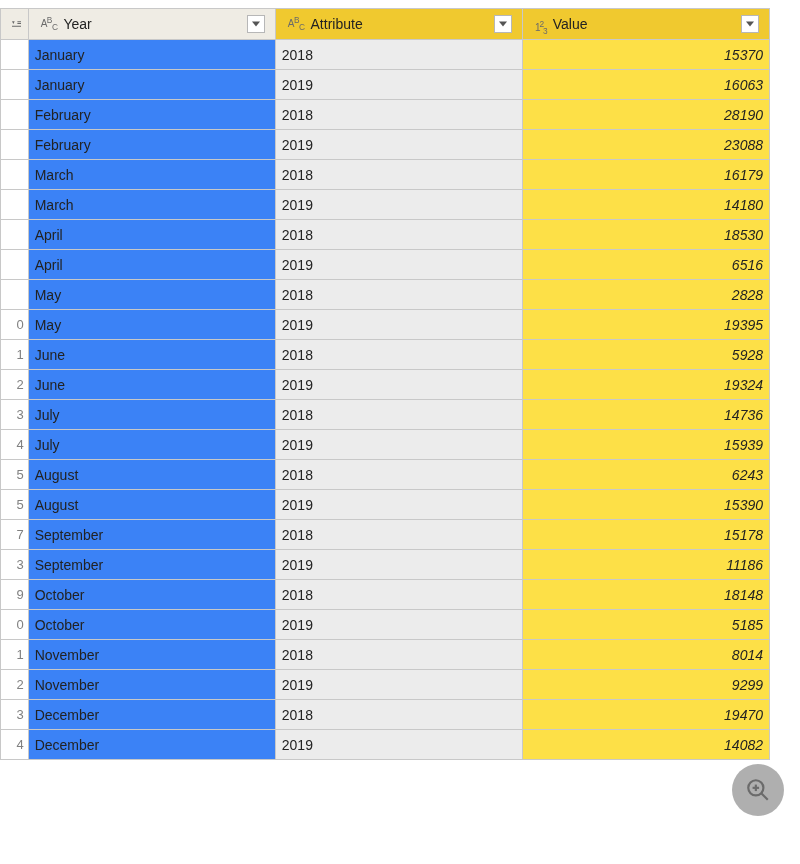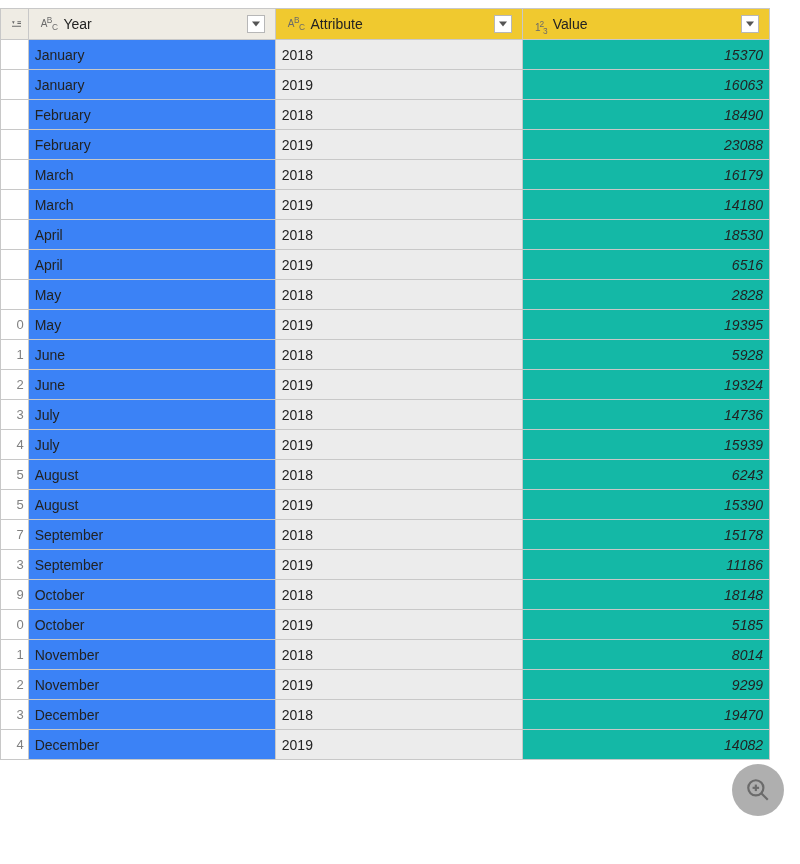--- a/index.html
+++ b/index.html
@@ -73,21 +73,21 @@
   td.rn {
     text-align:right;
     color:#808080;
     background:#fff;
     font-size:13px;
     padding-right:4px;
   }
   td.year { background:#3b82f6; }
   td.attr { background:#ececec; }
   td.val  {
-    background:#14b8a6;
+    background:#fde047;
     text-align:right;
     font-style:italic;
   }
 
   .footer-space { height:60px; position:relative; }
 
   .zoom-btn {
     position:absolute;
     right:16px;
     bottom:4px;
@@ -163,21 +163,21 @@
       <tr>
         <td class="rn"></td>
         <td class="year">January</td>
         <td class="attr">2019</td>
         <td class="val">16063</td>
       </tr>
       <tr>
         <td class="rn"></td>
         <td class="year">February</td>
         <td class="attr">2018</td>
-        <td class="val">18490</td>
+        <td class="val">28190</td>
       </tr>
       <tr>
         <td class="rn"></td>
         <td class="year">February</td>
         <td class="attr">2019</td>
         <td class="val">23088</td>
       </tr>
       <tr>
         <td class="rn"></td>
         <td class="year">March</td>

